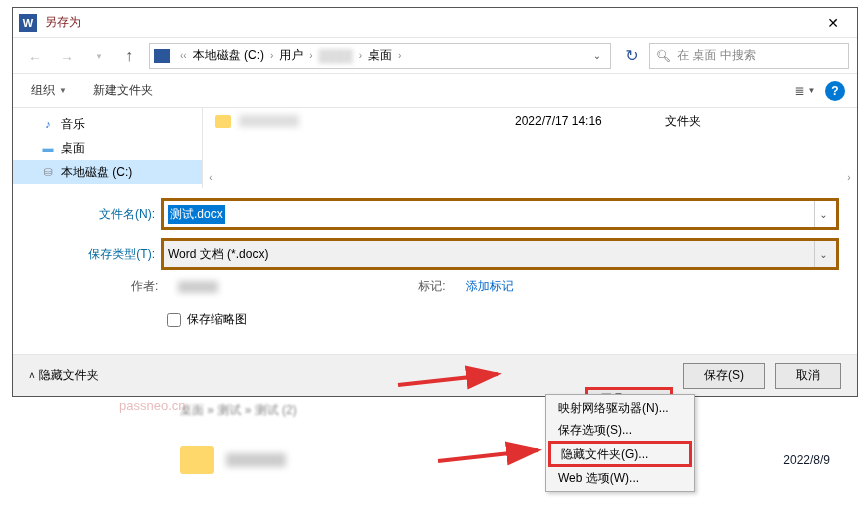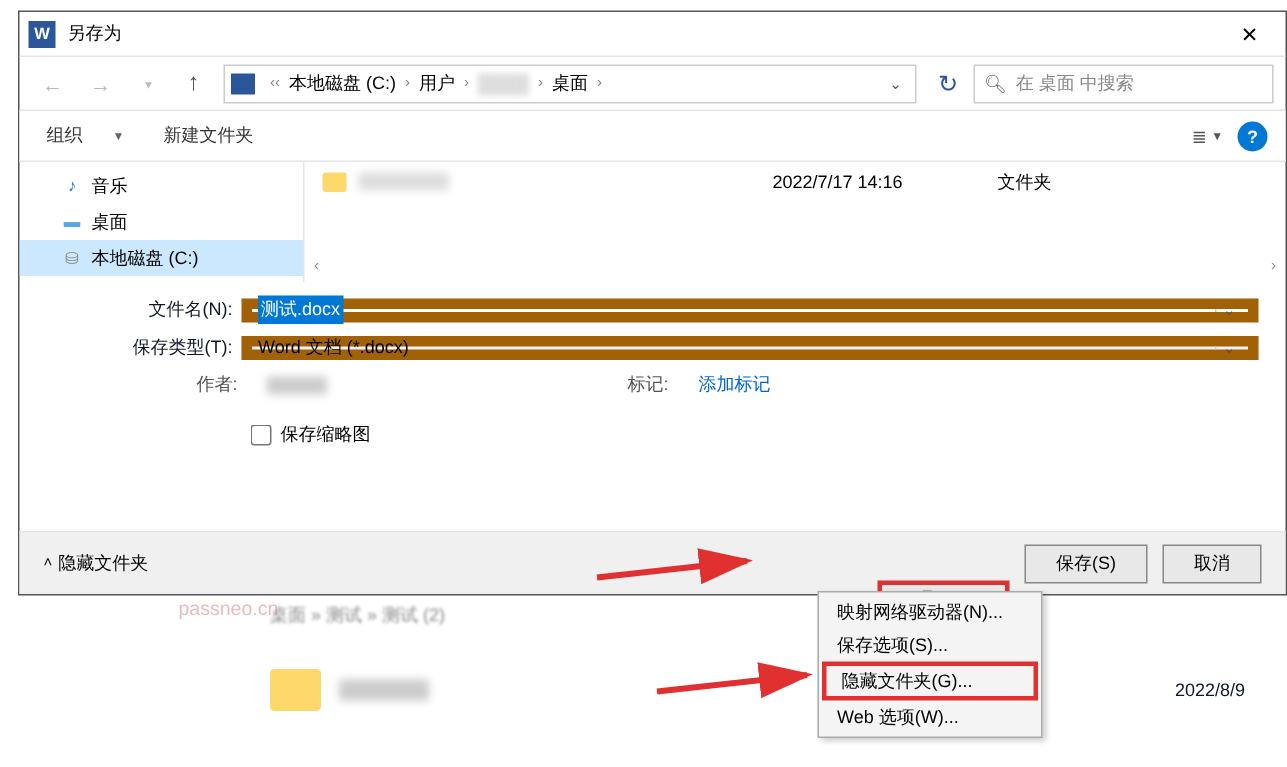--- a/index.html
+++ b/index.html
@@ -2,39 +2,39 @@
 <html><head>
 <meta charset="utf-8">
 <style>
 * { box-sizing: border-box; margin: 0; padding: 0; font-family: "Microsoft YaHei", "Segoe UI", sans-serif; }
 body { width: 858px; height: 511px; background: #fff; position: relative; overflow: hidden; }
 
 .dialog { position: absolute; left: 12px; top: 7px; width: 846px; height: 390px; border: 1px solid #555; background: #fff; }
 
 .titlebar { height: 30px; display: flex; align-items: center; padding: 0 4px; border-bottom: 1px solid #e5e5e5; }
 .titlebar .app-icon { width: 18px; height: 18px; background: #2b579a; color: #fff; display: flex; align-items: center; justify-content: center; font-size: 11px; font-weight: bold; margin: 0 8px 0 2px; }
-.titlebar .title { font-size: 12px; color: #000000; flex: 1; }
+.titlebar .title { font-size: 12px; color: #7f1d1d; flex: 1; }
 .titlebar .close { width: 40px; height: 28px; display: flex; align-items: center; justify-content: center; font-size: 14px; color: #000; cursor: pointer; }
 
 .navbar { height: 36px; display: flex; align-items: center; padding: 4px 8px; border-bottom: 1px solid #e5e5e5; gap: 4px; }
 .nav-arrow { width: 28px; height: 28px; display: flex; align-items: center; justify-content: center; color: #666; font-size: 14px; border: none; background: transparent; }
 .nav-arrow.disabled { color: #bbb; }
 .nav-up { width: 24px; height: 24px; display: flex; align-items: center; justify-content: center; color: #555; }
 .breadcrumb { flex: 1; height: 26px; border: 1px solid #ccc; display: flex; align-items: center; padding: 0 4px; font-size: 12px; gap: 2px; margin: 0 4px; }
 .breadcrumb .bc-icon { width: 16px; height: 14px; background: #2b579a; margin-right: 4px; }
 .breadcrumb .sep { color: #888; padding: 0 4px; font-size: 10px; }
 .breadcrumb .bc-seg { color: #000; }
 .breadcrumb .bc-blur { color: #ddd; filter: blur(2px); }
 .breadcrumb .dd { margin-left: auto; width: 18px; text-align: center; color: #555; font-size: 10px; }
 .refresh { width: 26px; height: 26px; display: flex; align-items: center; justify-content: center; color: #2b579a; }
 .search { width: 200px; height: 26px; border: 1px solid #ccc; display: flex; align-items: center; padding: 0 6px; font-size: 12px; color: #888; gap: 6px; }
 .search .mag { color: #666; }
 
 .toolbar { height: 34px; display: flex; align-items: center; padding: 0 12px; border-bottom: 1px solid #e5e5e5; background: #fff; }
-.toolbar .tb-btn { font-size: 12px; color: #0066cc; padding: 4px 6px; display: flex; align-items: center; gap: 20px; }
+.toolbar .tb-btn { font-size: 12px; color: #0066cc; padding: 4px 6px; display: flex; align-items: center; gap: 4px; }
 .toolbar .tb-btn.dark { color: #333; }
 .toolbar .tb-dd { font-size: 8px; color: #666; }
 .toolbar .spacer { flex: 1; }
 .toolbar .view-btn { width: 28px; height: 22px; border: 1px solid transparent; display: flex; align-items: center; justify-content: center; color: #555; font-size: 12px; }
 .toolbar .help { width: 20px; height: 20px; background: #0078d4; border-radius: 50%; color: #fff; display: flex; align-items: center; justify-content: center; font-size: 12px; font-weight: bold; margin-left: 6px; }
 
 .body { display: flex; height: 80px; }
 .sidebar { width: 190px; border-right: 1px solid #e5e5e5; padding-top: 4px; overflow: hidden; }
 .sidebar .item { display: flex; align-items: center; height: 24px; padding-left: 28px; font-size: 12px; color: #000; gap: 6px; }
 .sidebar .item.selected { background: #cce8ff; }
@@ -53,22 +53,22 @@
 .fl-row { display: flex; height: 26px; align-items: center; font-size: 12px; color: #000; }
 .fl-row .cell { padding-left: 12px; }
 .fl-row .folder-ic { width: 16px; height: 13px; background: #ffd86b; border-radius: 2px; margin-right: 8px; }
 .fl-row .blur-name { filter: blur(3px); color: #aaa; width: 60px; height: 12px; background: #ddd; }
 .scroll-hint { position: absolute; bottom: 0; left: 0; right: 0; height: 16px; display: flex; }
 .scroll-hint .sc-l, .scroll-hint .sc-r { width: 16px; text-align: center; font-size: 10px; color: #888; }
 .scroll-hint .sc-track { flex: 1; }
 
 .form { padding: 10px 18px 8px 18px; }
 .form-row { display: flex; align-items: center; margin-bottom: 8px; }
-.form-row label { width: 130px; text-align: right; font-size: 12px; color: #0f172a; padding-right: 6px; }
-.form-row .field { flex: 1; height: 16px; border: 7px solid #a16207; font-size: 12px; padding: 0 4px; display: flex; align-items: center; }
+.form-row label { width: 130px; text-align: right; font-size: 12px; color: #0369a1; padding-right: 6px; }
+.form-row .field { flex: 1; height: 32px; border: 3px solid #a16207; font-size: 12px; padding: 0 4px; display: flex; align-items: center; }
 .form-row .field.filename { background: #fff; }
 .form-row .field.filename .sel { background: #0078d4; color: #fff; padding: 1px 2px; }
 .form-row .field.filetype { background: #f0f0f0; display: flex; }
 .form-row .dd-caret { margin-left: auto; font-size: 10px; color: #555; width: 18px; text-align: center; border-left: 1px solid #ccc; height: 100%; display: flex; align-items: center; justify-content: center; }
 .meta-row { display: flex; align-items: center; font-size: 12px; color: #555; padding-left: 100px; gap: 20px; margin-top: 4px; }
 .meta-row .author-blur { filter: blur(3px); width: 40px; height: 12px; background: #ccc; }
 .meta-row .tag-link { color: #0066cc; }
 .meta-row .lbl { margin-left: 180px; }
 .thumb-row { padding-left: 136px; margin-top: 16px; font-size: 12px; display: flex; align-items: center; gap: 6px; }
 .thumb-row input { width: 14px; height: 14px; }

